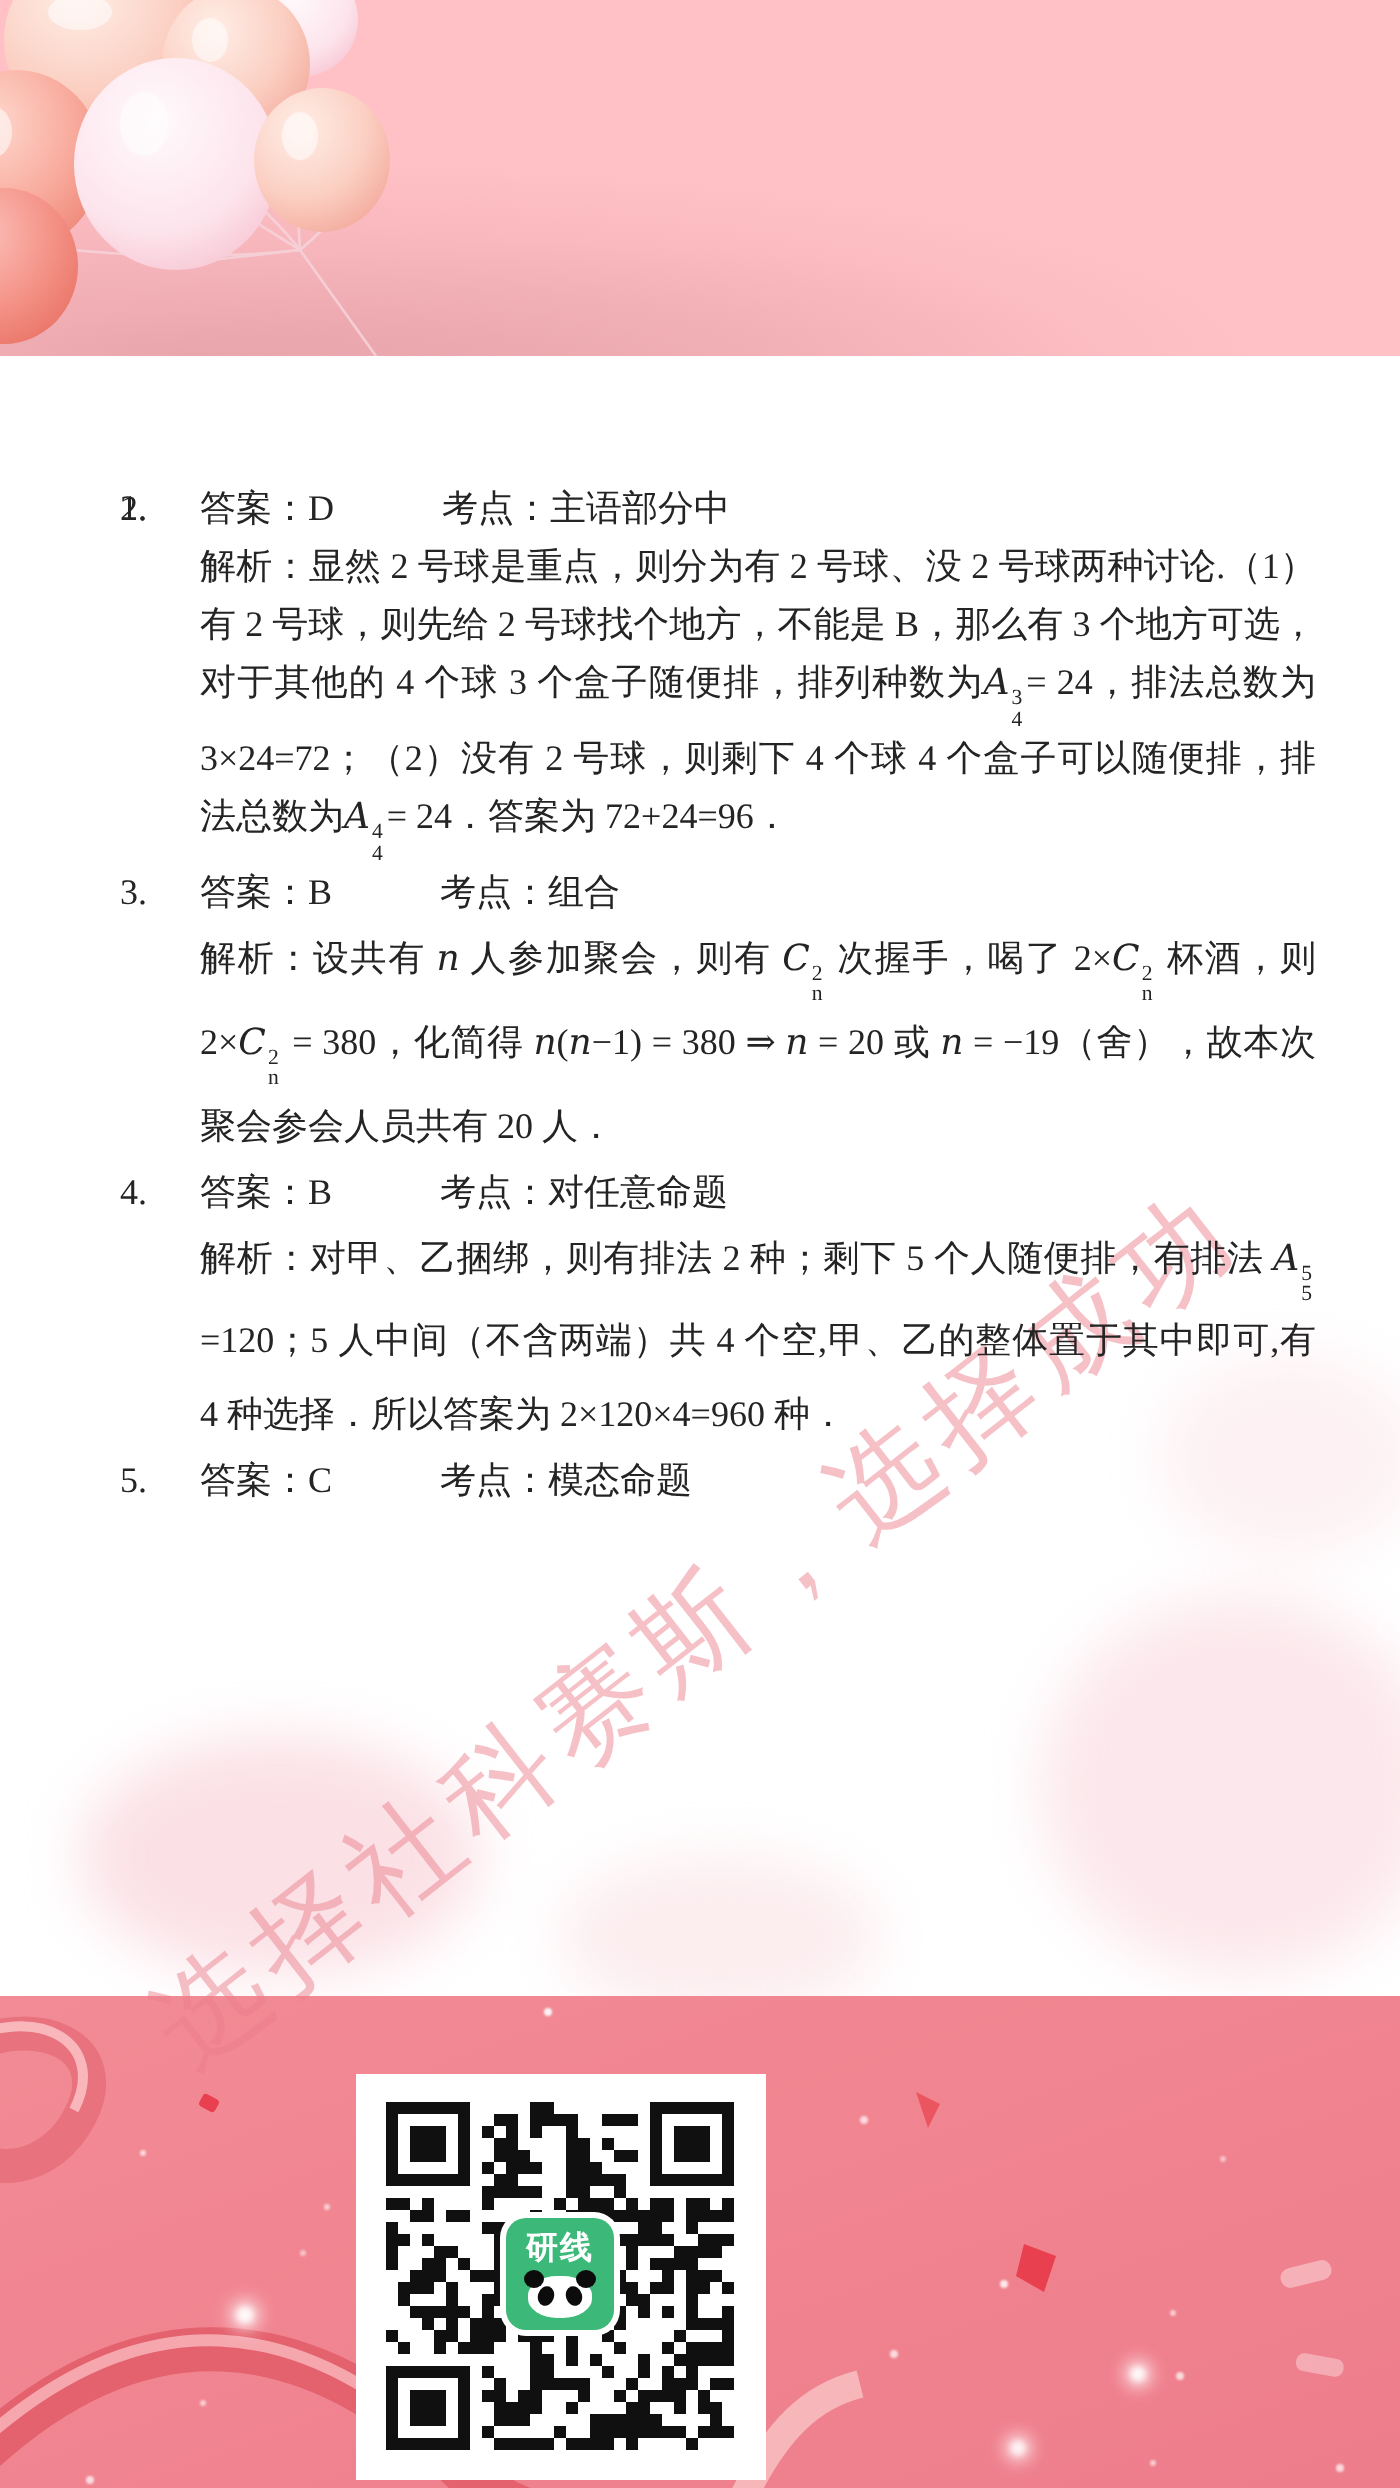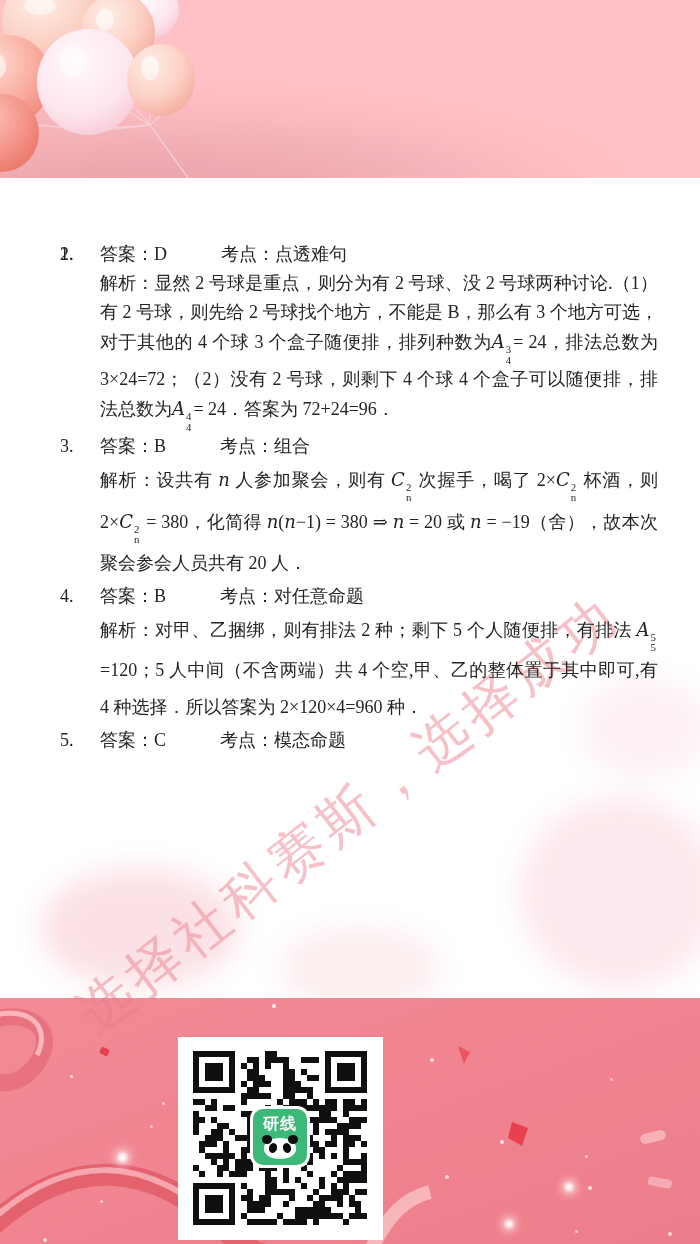--- a/index.html
+++ b/index.html
@@ -134,21 +134,21 @@
     <div class="answers">
   <div class="answer-item">
     <span class="num">1.</span>
     <div class="blocks">
           </div>
   </div>
 
   <div class="answer-item">
     <span class="num">2.</span>
     <div class="blocks">
-            <p class="block">答案：D　　　考点：点透难句</p>
+            <p class="block">答案：D　　　考点：主语部分中</p>
             <p class="block">解析：显然 2 号球是重点，则分为有 2 号球、没 2 号球两种讨论.（1）有 2 号球，则先给 2 号球找个地方，不能是 B，那么有 3 个地方可选，对于其他的 4 个球 3 个盒子随便排，排列种数为<i>A</i><span class="ss">
                 <sup>3</sup>
                 <sub>4</sub>
               </span>= 24，排法总数为 3×24=72；（2）没有 2 号球，则剩下 4 个球 4 个盒子可以随便排，排法总数为<i>A</i><span class="ss">
                 <sup>4</sup>
                 <sub>4</sub>
               </span>= 24．答案为 72+24=96．</p>
           </div>
   </div>
 

